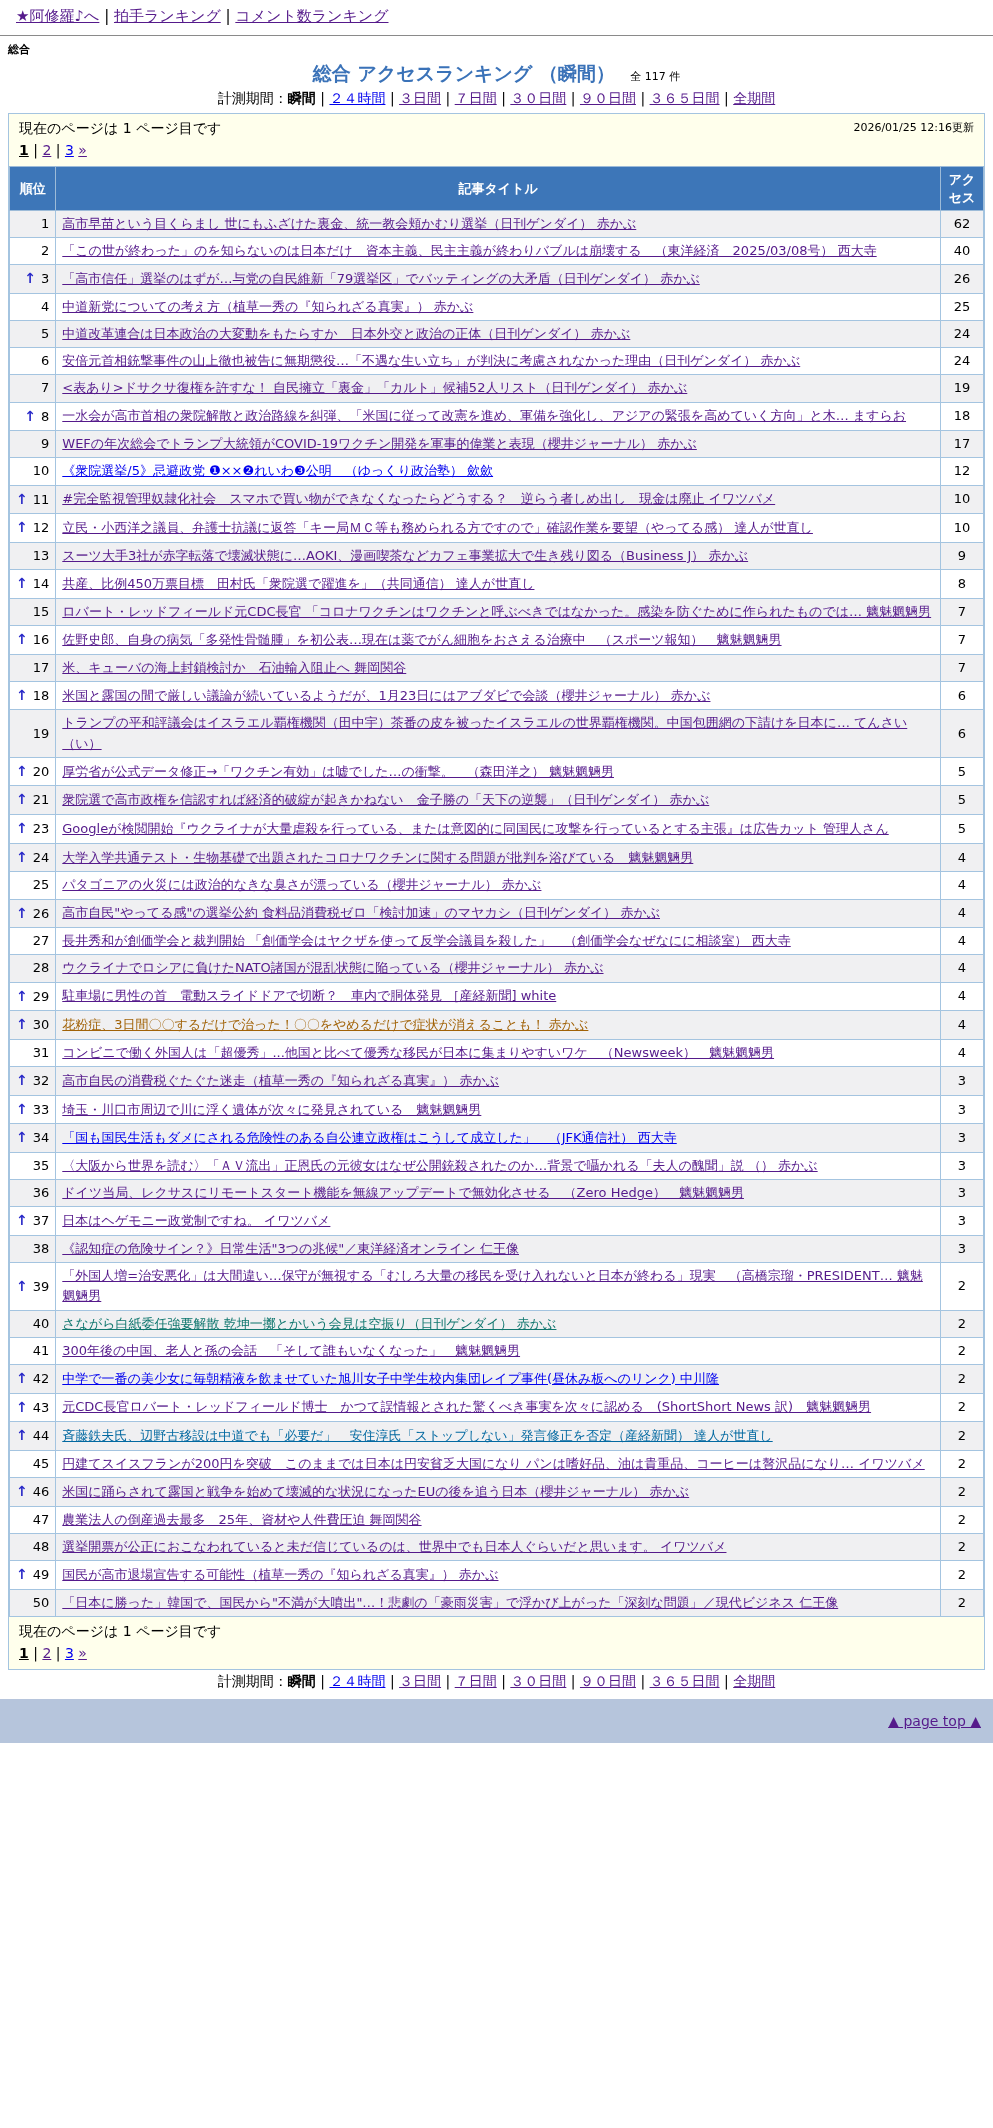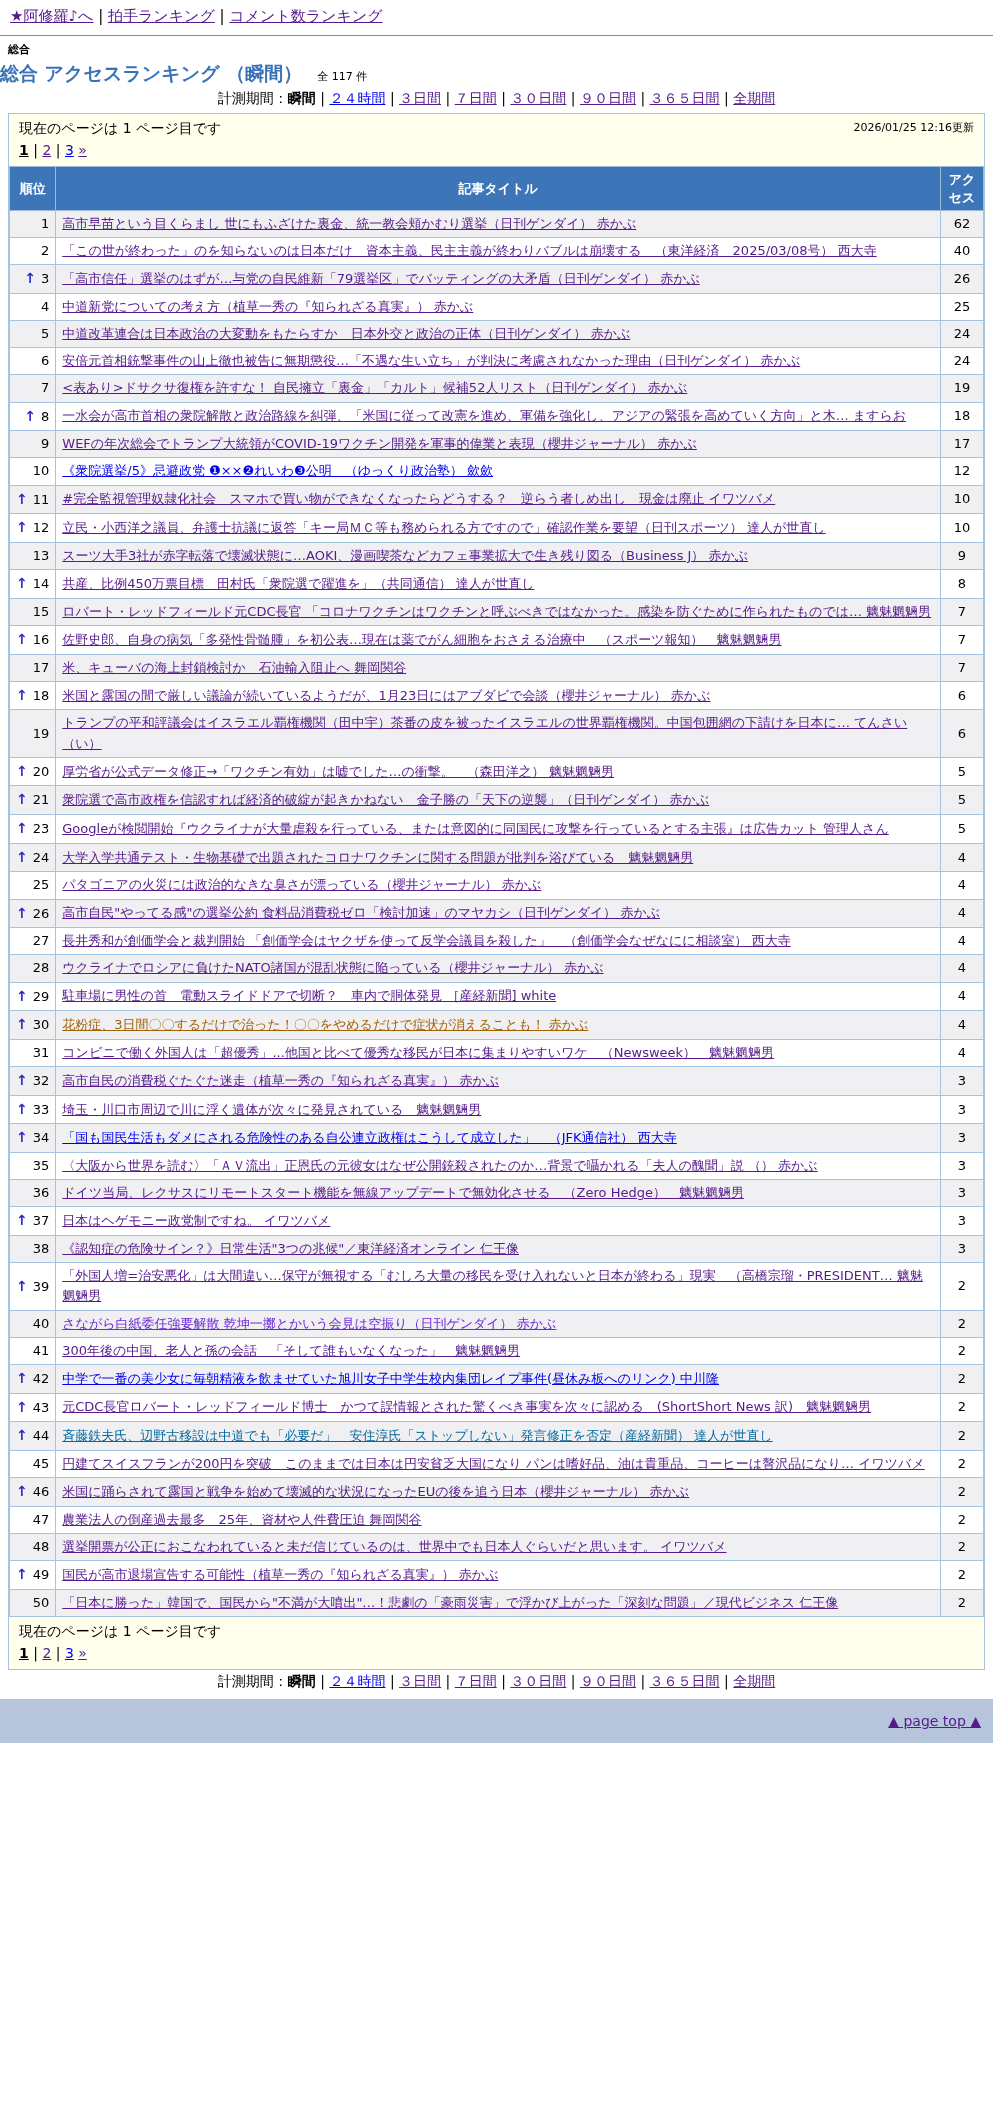--- a/index.html
+++ b/index.html
@@ -1,21 +1,21 @@
 <!DOCTYPE html>
 <html><head>
 <meta charset="utf-8">
 <style>
   html,body { margin:0; padding:0; background:#ffffff; color:#000;
     font-family:"DejaVu Sans","Liberation Sans",sans-serif; }
   a { text-decoration:underline; cursor:pointer; }
-  .nav { padding:7px 8px 9px 10px; border-bottom:1px solid #8a8a8a; font-size:15px; }
+  .nav { padding:7px 8px 9px 16px; border-bottom:1px solid #8a8a8a; font-size:15px; }
   .nav a { color:#551A8B; }
   .board-label { font-size:11px; font-weight:bold; padding:6px 8px 0 8px; }
-  .title-line { margin:4px 0 2px 0; }
+  .title-line { text-align:center; margin:4px 0 2px 0; }
   .page-title { color:#3A72B8; font-weight:bold; font-size:19px; }
   .total-count { font-size:11px; color:#000; margin-left:10px; }
   .period-line { text-align:center; font-size:14px; margin:3px 0 5px 0; }
   .period-label { color:#000; }
   .period-current { font-weight:bold; color:#000; }
   .content-box { margin:0 8px; background:#FFFFEC; border:1px solid #A4C4E0; }
   .pagebar { padding:6px 10px 2px 10px; font-size:14px; overflow:hidden; }
   .pagebar .date { float:right; font-size:11px; }
   .pages { padding:2px 10px 8px 10px; font-size:14px; }
   .current-page { font-weight:bold; text-decoration:underline; color:#000; }
@@ -117,21 +117,21 @@
           <td><a href="#" class="title-link" style="color: rgb(0, 0, 238);">《衆院選挙/5》忌避政党 ❶××❷れいわ❸公明　（ゆっくり政治塾） 歛歛</a></td>
           <td class="access">12</td>
         </tr>
         <tr>
           <td class="rank"><span class="up">↑</span><span>11</span></td>
           <td><a href="#" class="title-link" style="color: rgb(85, 26, 139);">#完全監視管理奴隷化社会　スマホで買い物ができなくなったらどうする？　逆らう者しめ出し　現金は廃止 イワツバメ</a></td>
           <td class="access">10</td>
         </tr>
         <tr>
           <td class="rank"><span class="up">↑</span><span>12</span></td>
-          <td><a href="#" class="title-link" style="color: rgb(85, 26, 139);">立民・小西洋之議員、弁護士抗議に返答「キー局ＭＣ等も務められる方ですので」確認作業を要望（日刊スポーツ） 達人が世直し</a></td>
+          <td><a href="#" class="title-link" style="color: rgb(85, 26, 139);">立民・小西洋之議員、弁護士抗議に返答「キー局ＭＣ等も務められる方ですので」確認作業を要望（やってる感） 達人が世直し</a></td>
           <td class="access">10</td>
         </tr>
         <tr>
           <td class="rank"><span>13</span></td>
           <td><a href="#" class="title-link" style="color: rgb(85, 26, 139);">スーツ大手3社が赤字転落で壊滅状態に…AOKI、漫画喫茶などカフェ事業拡大で生き残り図る（Business J） 赤かぶ</a></td>
           <td class="access">9</td>
         </tr>
         <tr>
           <td class="rank"><span class="up">↑</span><span>14</span></td>
           <td><a href="#" class="title-link" style="color: rgb(85, 26, 139);">共産、比例450万票目標　田村氏「衆院選で躍進を」（共同通信） 達人が世直し</a></td>
@@ -252,21 +252,21 @@
           <td><a href="#" class="title-link" style="color: rgb(85, 26, 139);">《認知症の危険サイン？》日常生活"3つの兆候"／東洋経済オンライン 仁王像</a></td>
           <td class="access">3</td>
         </tr>
         <tr>
           <td class="rank"><span class="up">↑</span><span>39</span></td>
           <td><a href="#" class="title-link" style="color: rgb(85, 26, 139);">「外国人増=治安悪化」は大間違い…保守が無視する「むしろ大量の移民を受け入れないと日本が終わる」現実　（高橋宗瑠・PRESIDENT… 魑魅魍魎男</a></td>
           <td class="access">2</td>
         </tr>
         <tr>
           <td class="rank"><span>40</span></td>
-          <td><a href="#" class="title-link" style="color: #6d28d9;">さながら白紙委任強要解散 乾坤一擲とかいう会見は空振り（日刊ゲンダイ） 赤かぶ</a></td>
+          <td><a href="#" class="title-link" style="color: #0f766e;">さながら白紙委任強要解散 乾坤一擲とかいう会見は空振り（日刊ゲンダイ） 赤かぶ</a></td>
           <td class="access">2</td>
         </tr>
         <tr>
           <td class="rank"><span>41</span></td>
           <td><a href="#" class="title-link" style="color: rgb(85, 26, 139);">300年後の中国、老人と孫の会話　「そして誰もいなくなった」　魑魅魍魎男</a></td>
           <td class="access">2</td>
         </tr>
         <tr>
           <td class="rank"><span class="up">↑</span><span>42</span></td>
           <td><a href="#" class="title-link" style="color: rgb(0, 0, 238);">中学で一番の美少女に毎朝精液を飲ませていた旭川女子中学生校内集団レイプ事件(昼休み板へのリンク) 中川隆</a></td>

